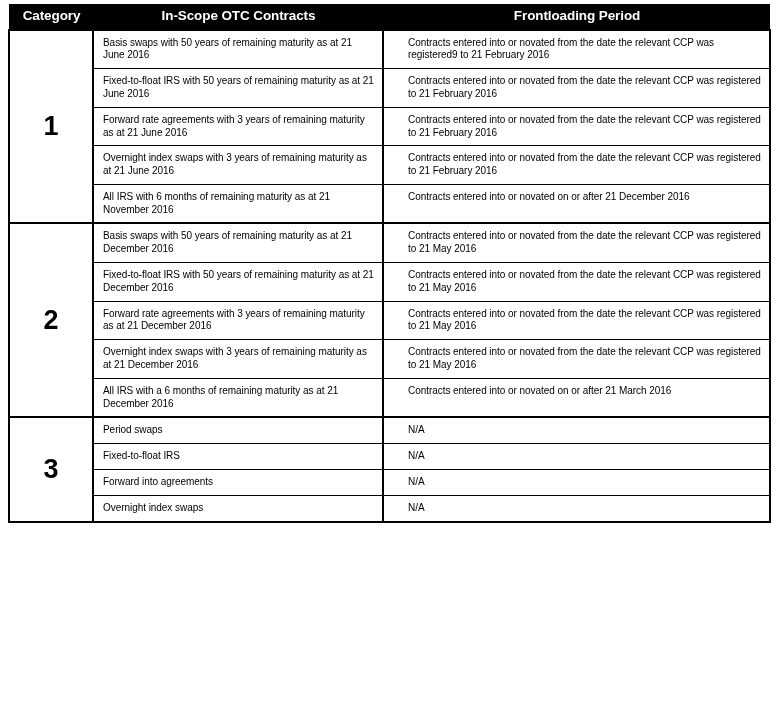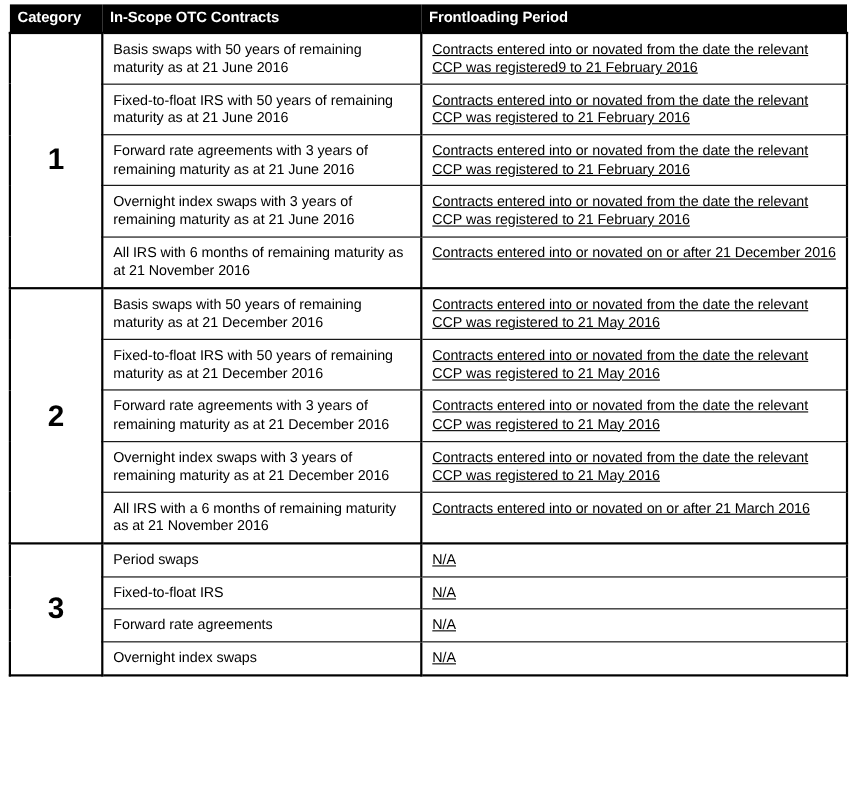--- a/index.html
+++ b/index.html
@@ -33,32 +33,32 @@
   col.c-cat   { width: 84px; }
   col.c-scope { width: 290px; }
   col.c-front { width: 387px; }
 
   
   thead th {
     background: #000000;
     color: #ffffff;
     font-weight: bold;
     font-size: 13.5px;
-    text-align: left;
+    text-align: center;
     padding: 4px 6px 5px 7px;
     border: 0;
     vertical-align: middle;
     letter-spacing: -0.1px;
     line-height: 1.15;
   }
   thead tr { height: 23px; }
 
   
   tbody td {
-    font-size: 13px;
+    font-size: 10px;
     line-height: 1.28;
     vertical-align: top;
     padding: 6px 8px 6px 8px;
     border-left: 2px solid #000000;
     border-right: 2px solid #000000;
     border-top: 1.5px solid #000000;
     border-bottom: 1.5px solid #000000;
     background: #ffffff;
     letter-spacing: -0.05px;
   }
@@ -75,21 +75,21 @@
   }
   tbody tr.group-start td.scope-cell,
   tbody tr.group-start td.front-cell {
     border-top: 2.5px solid #000000;
   }
   tbody tr.group-end td.scope-cell,
   tbody tr.group-end td.front-cell {
     border-bottom: 2.5px solid #000000;
   }
   tbody td.scope-cell { padding-left: 9px; }
-  tbody td.front-cell { padding-left: 9px; text-decoration: underline; }
+  tbody td.front-cell { padding-left: 24px; }
 </style>
 </head>
 <body>
 
 <div class="page">
   <table class="freq-table">
     <colgroup>
       <col class="c-cat">
       <col class="c-scope">
       <col class="c-front">
@@ -134,34 +134,34 @@
         </tr>
         <tr>
           <td class="scope-cell">Forward rate agreements with 3 years of remaining maturity as at 21 December 2016</td>
           <td class="front-cell">Contracts entered into or novated from the date the relevant CCP was registered to 21 May 2016</td>
         </tr>
         <tr>
           <td class="scope-cell">Overnight index swaps with 3 years of remaining maturity as at 21 December 2016</td>
           <td class="front-cell">Contracts entered into or novated from the date the relevant CCP was registered to 21 May 2016</td>
         </tr>
         <tr class="group-end">
-          <td class="scope-cell">All IRS with a 6 months of remaining maturity as at 21 November 2016</td>
+          <td class="scope-cell">All IRS with a 6 months of remaining maturity as at 21 December 2016</td>
           <td class="front-cell">Contracts entered into or novated on or after 21 March 2016</td>
         </tr>
         <tr class="group-start">
           <td class="cat-cell" rowspan="4">3</td>
           <td class="scope-cell">Period swaps</td>
           <td class="front-cell">N/A</td>
         </tr>
         <tr>
           <td class="scope-cell">Fixed-to-float IRS</td>
           <td class="front-cell">N/A</td>
         </tr>
         <tr>
-          <td class="scope-cell">Forward rate agreements</td>
+          <td class="scope-cell">Forward into agreements</td>
           <td class="front-cell">N/A</td>
         </tr>
         <tr class="group-end">
           <td class="scope-cell">Overnight index swaps</td>
           <td class="front-cell">N/A</td>
         </tr>
       </tbody>
   </table>
 </div>
 

